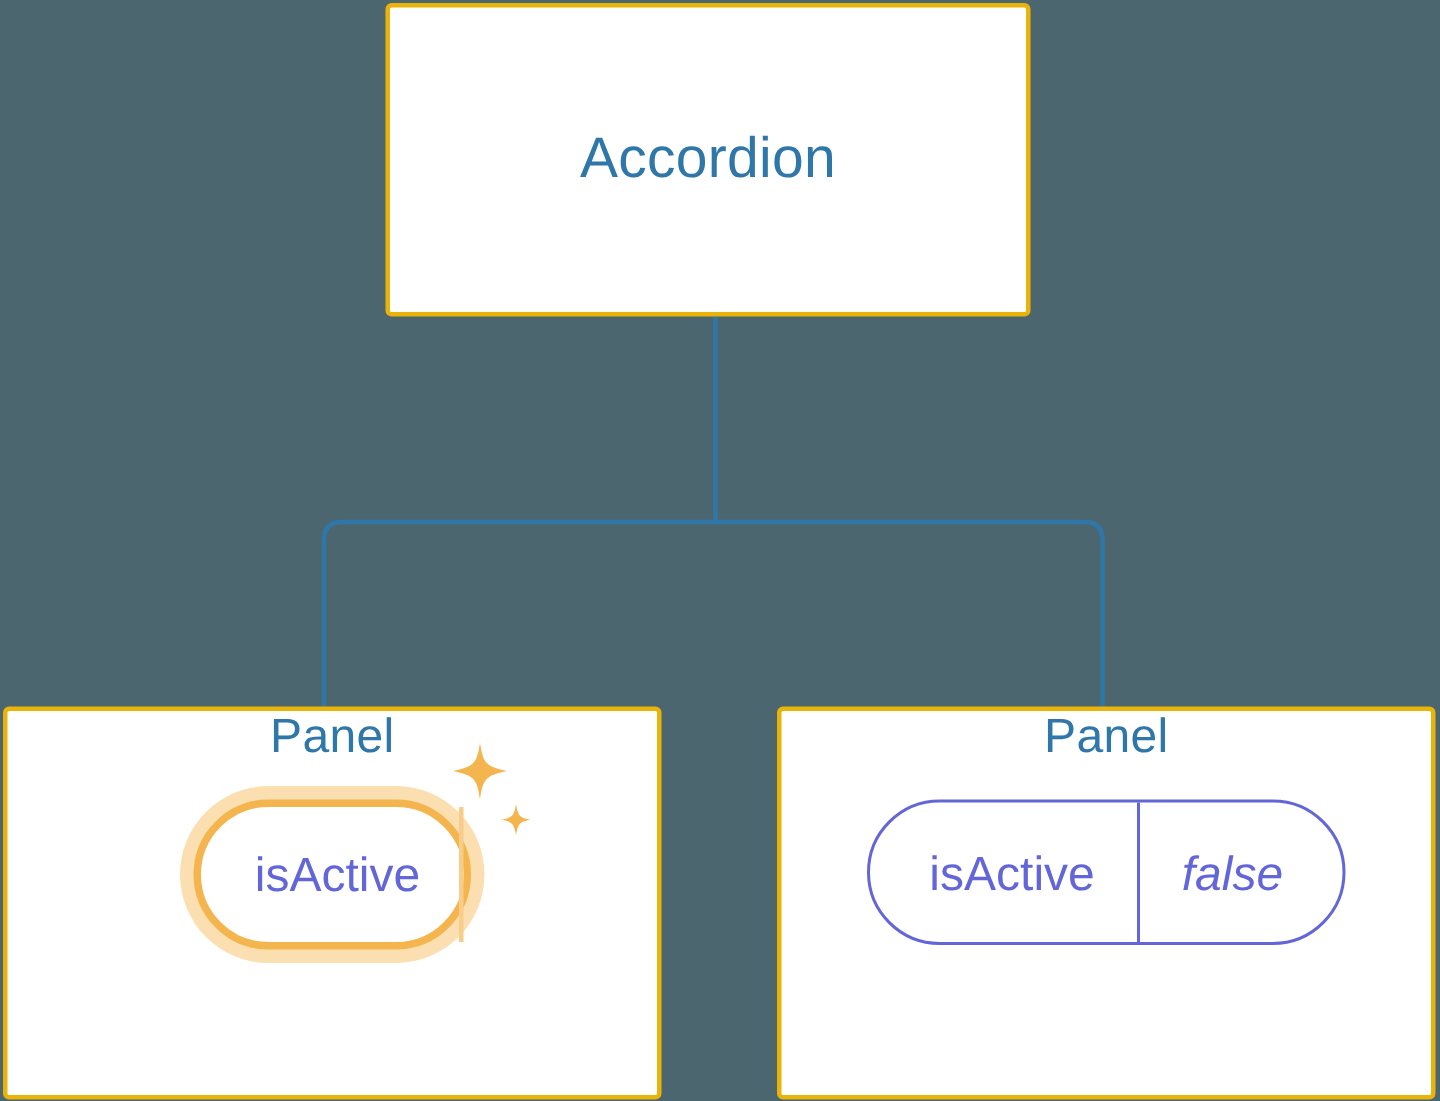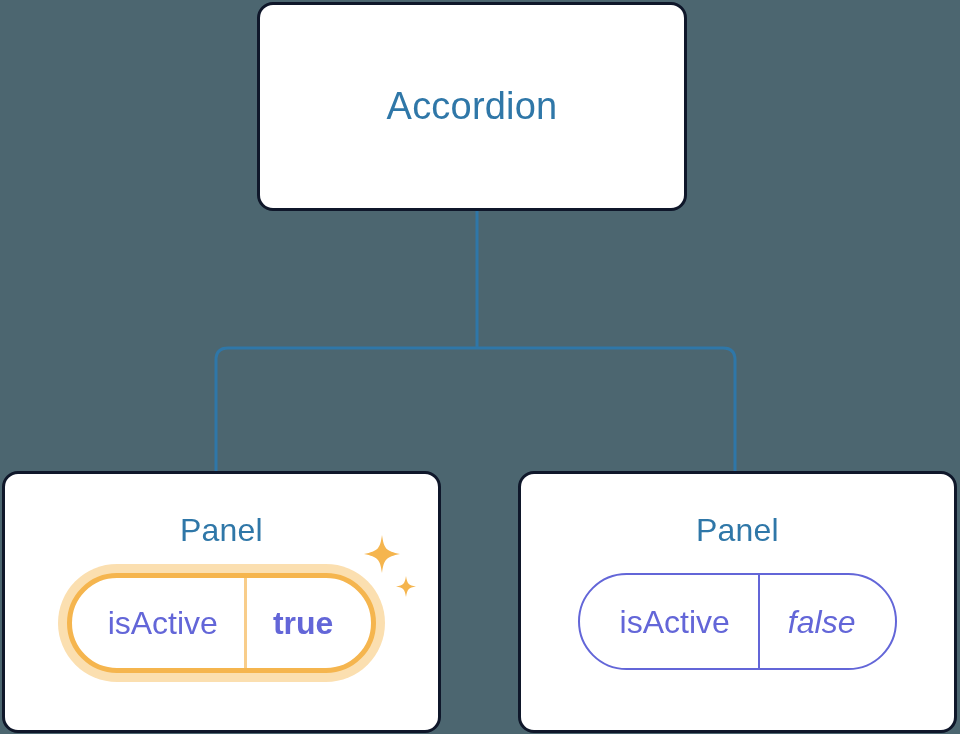--- a/index.html
+++ b/index.html
@@ -16,22 +16,22 @@
   .stage {
     position: relative;
     width: 960px;
     height: 734px;
   }
 
   
   .card {
     position: absolute;
     background: #ffffff;
-    border: 3px solid #0f172a;
-    border-radius: 16px;
+    border: 3px solid #eab308;
+    border-radius: 4px;
     box-sizing: border-box;
   }
 
   .root-card {
     left: 257px;
     top: 2px;
     width: 430px;
     height: 209px;
     display: flex;
     align-items: center;
@@ -42,21 +42,20 @@
     font-size: 38px;
     letter-spacing: 0.2px;
   }
 
   .panel-card {
     top: 471px;
     height: 262px;
     display: flex;
     flex-direction: column;
     align-items: center;
-    padding-top: 40px;
     overflow: visible;
   }
   .panel-left  { left: 2px;   width: 439px; }
   .panel-right { left: 518px; width: 439px; }
 
   .panel-title {
     color: #2f77a8;
     font-size: 32px;
     letter-spacing: 0.2px;
     line-height: 1;
@@ -150,21 +149,20 @@
   <div class="card root-card">
     <div class="root-title">Accordion</div>
   </div>
 
   <div class="card panel-card panel-left">
     <div class="panel-title">Panel</div>
 
     <div class="pill-wrap">
       <div class="pill pill-highlight">
         <div class="pill-key">isActive</div>
-        <div class="pill-val">true</div>
       </div>
 
       <svg class="sparkles" viewBox="0 0 70 80" width="70" height="80">
         <path d="M 28 4 C 30 18 32 20 46 23 C 32 26 30 28 28 42 C 26 28 24 26 10 23 C 24 20 26 18 28 4 Z" fill="#f5b54e"></path>
         <path d="M 52 45 C 53.3 53 54.5 54.2 62 55.5 C 54.5 56.8 53.3 58 52 66 C 50.7 58 49.5 56.8 42 55.5 C 49.5 54.2 50.7 53 52 45 Z" fill="#f5b54e"></path>
       </svg>
     </div>
   </div>
 
   <div class="card panel-card panel-right">

